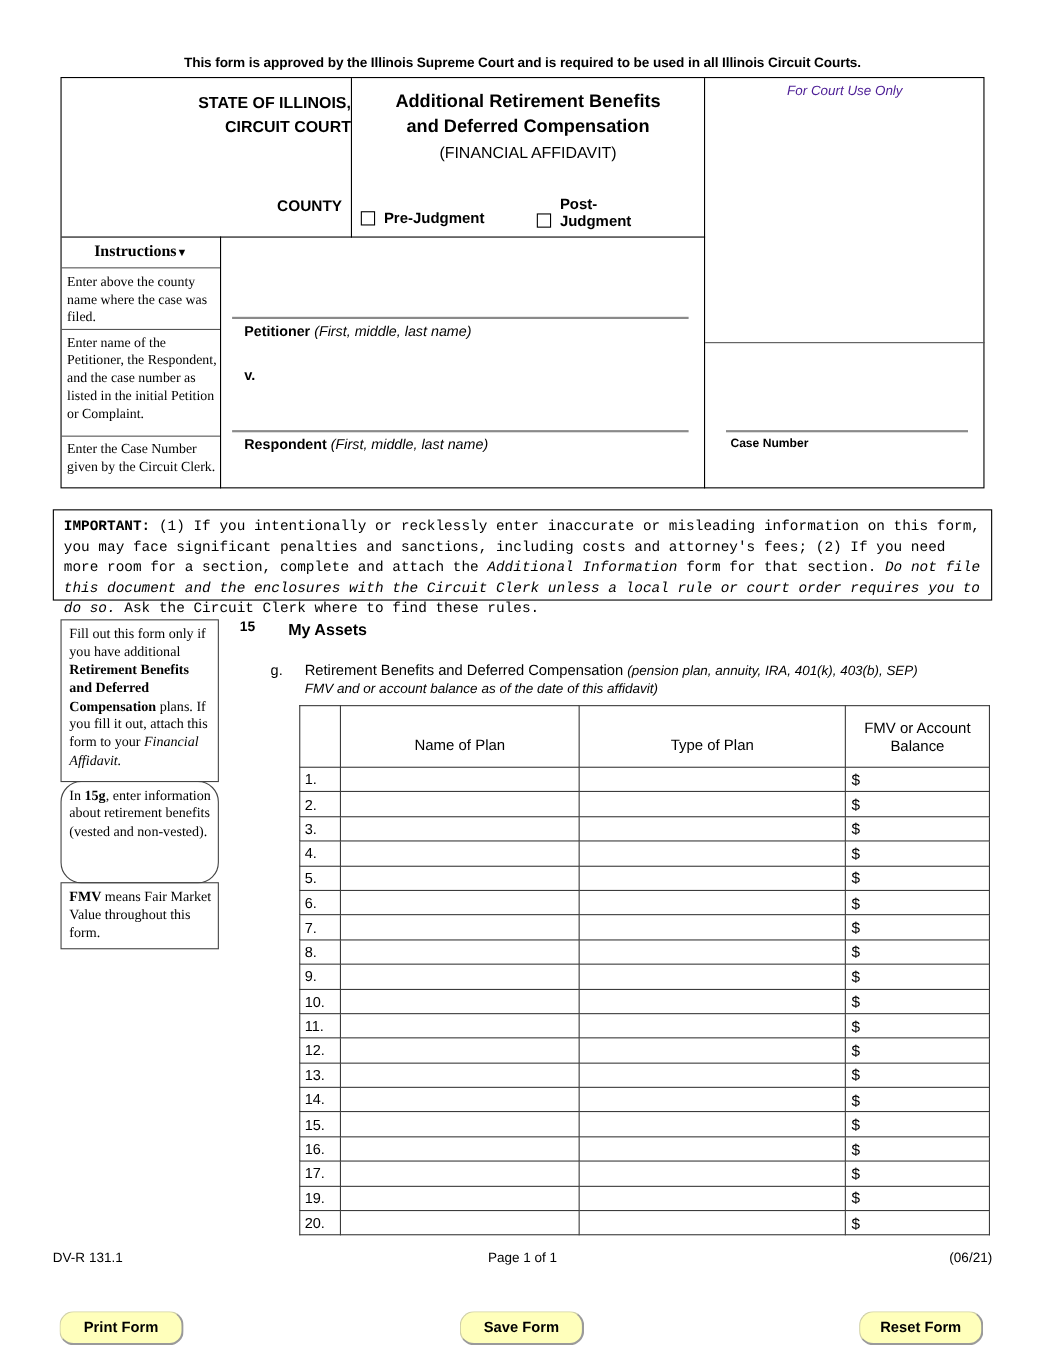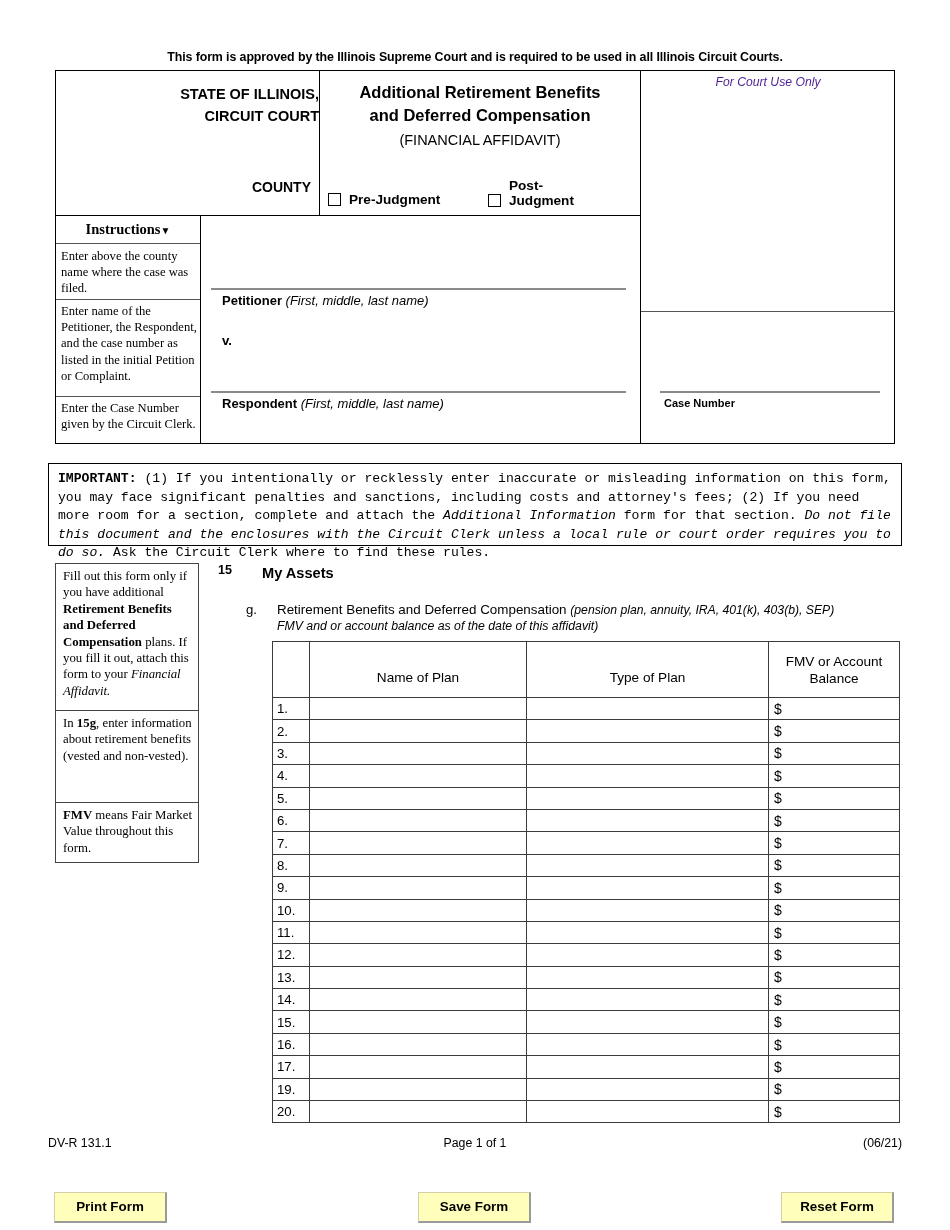--- a/index.html
+++ b/index.html
@@ -353,20 +353,21 @@
     border-bottom: 2px solid #9a9a9a;
     box-sizing: border-box;
     font-family: "Liberation Sans", sans-serif;
     font-size: 13.4px;
     font-weight: bold;
     color: #000;
     text-align: center;
     line-height: 28px;
     padding: 0;
     cursor: pointer;
+    border-radius: 13px;
   }
   #btn-print { left: 54px;  width: 113px; }
   #btn-save  { left: 418px; width: 113px; }
   #btn-reset { left: 781px; width: 113px; }
 </style>
 </head>
 <body>
 
 <div class="page">
 
@@ -428,21 +429,21 @@
 
     <div class="case-num-line" style="left:604px; top:320px; width:220px;"></div>
     <div class="case-num-label" style="left:608px; top:326px;">Case Number</div>
   </div>
 
   <div class="important-box">
     <b>IMPORTANT:</b><span> (1) If you intentionally or recklessly enter inaccurate or misleading information on this form, you may face significant penalties and sanctions, including costs and attorney's fees; (2) If you need more room for a section, complete and attach the </span><i>Additional Information</i><span> form for that section. </span><i>Do not file this document and the enclosures with the Circuit Clerk unless a local rule or court order requires you to do so.</i><span> Ask the Circuit Clerk where to find these rules.</span>
   </div>
 
   <div class="side-box" id="side-box-0" style="top:563px; height:148px;"><span>Fill out this form only if you have additional </span><b>Retirement Benefits and Deferred Compensation</b><span> plans. If you fill it out, attach this form to your </span><i>Financial Affidavit.</i></div>
-  <div class="side-box" id="side-box-1" style="top:710px; height:93px;"><span>In </span><b>15g</b><span>, enter information about retirement benefits (vested and non-vested).</span></div>
+  <div class="side-box" id="side-box-1" style="top:710px; height:93px;border-radius:19px;"><span>In </span><b>15g</b><span>, enter information about retirement benefits (vested and non-vested).</span></div>
   <div class="side-box" id="side-box-2" style="top:802px; height:61px;"><b>FMV</b><span> means Fair Market Value throughout this form.</span></div>
 
   <div class="sec-num">15</div>
   <div class="sec-title">My Assets</div>
   <div class="item-letter">g.</div>
   <div class="item-text">
     <span>Retirement Benefits and Deferred Compensation</span>
     <i>(pension plan, annuity, IRA, 401(k), 403(b), SEP)</i>
   </div>
   <div class="item-sub">FMV and or account balance as of the date of this affidavit)</div>

